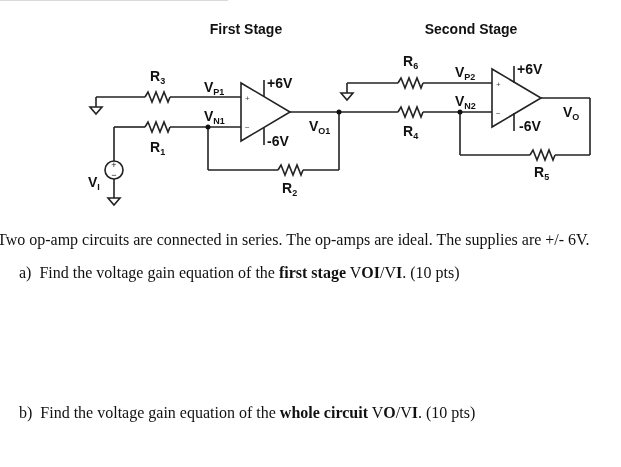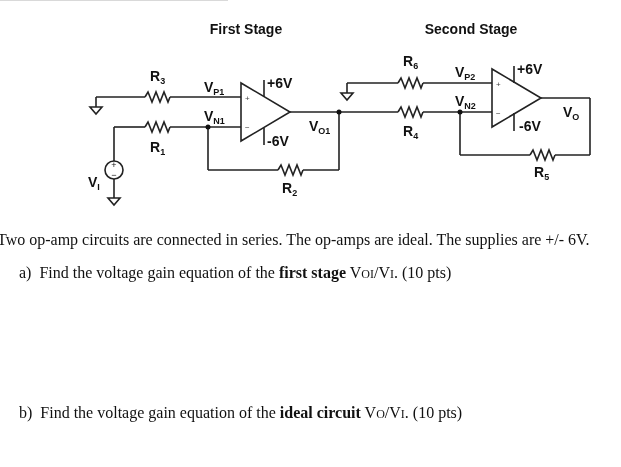--- a/index.html
+++ b/index.html
@@ -2,21 +2,21 @@
 <html><head>
 <meta charset="utf-8">
 <style>
   html, body { margin:0; padding:0; background:#ffffff; }
   body { width:621px; height:467px; position:relative; overflow:hidden; }
   .topbar { position:absolute; left:0; top:0; width:228px; height:1px; background:#d9d9d9; }
   svg.circuit { position:absolute; left:0; top:0; }
   .lbl { font-family:"Liberation Sans", sans-serif; font-weight:bold; fill:#111; }
   .sub { font-size:9px; }
   .txt { position:absolute; font-family:"Liberation Serif", serif; font-size:16px; color:#111; white-space:nowrap; }
-  .sc { font-size:12px; }
+  .sc { font-size:16px;font-weight:bold; }
   b { font-weight:bold; }
 </style>
 </head>
 <body>
 
 <div class="topbar"></div>
 
 <svg class="circuit" width="621" height="225" viewBox="0 0 621 225">
   <g stroke="#222" stroke-width="1.6" fill="none">
 
@@ -111,14 +111,14 @@
   <text class="lbl" x="563" y="117" font-size="14"><tspan>V</tspan><tspan class="sub" dy="3">O</tspan></text>
 </svg>
 
 <div class="txt" style="left:-3px; top:231px;">Two op-amp circuits are connected in series. The op-amps are ideal. The supplies are +/- 6V.</div>
 
 <div class="txt" style="left:19px; top:264px;">
   <span>a)</span>&nbsp;&nbsp;<span>Find the voltage gain equation of the </span><b>first stage</b> <span><span>V</span><span class="sc">OI</span><span>/V</span><span class="sc">I</span></span><span>. (10 pts)</span>
 </div>
 
 <div class="txt" style="left:19px; top:404px;">
-  <span>b)</span>&nbsp;&nbsp;<span>Find the voltage gain equation of the </span><b>ideal circuit</b> <span><span>V</span><span class="sc">O</span><span>/V</span><span class="sc">I</span></span><span>. (10 pts)</span>
+  <span>b)</span>&nbsp;&nbsp;<span>Find the voltage gain equation of the </span><b>whole circuit</b> <span><span>V</span><span class="sc">O</span><span>/V</span><span class="sc">I</span></span><span>. (10 pts)</span>
 </div>
 
 </body></html>

